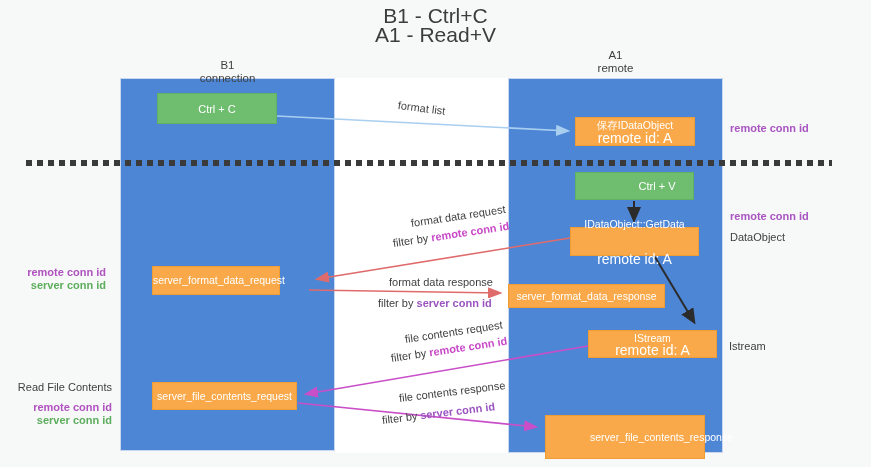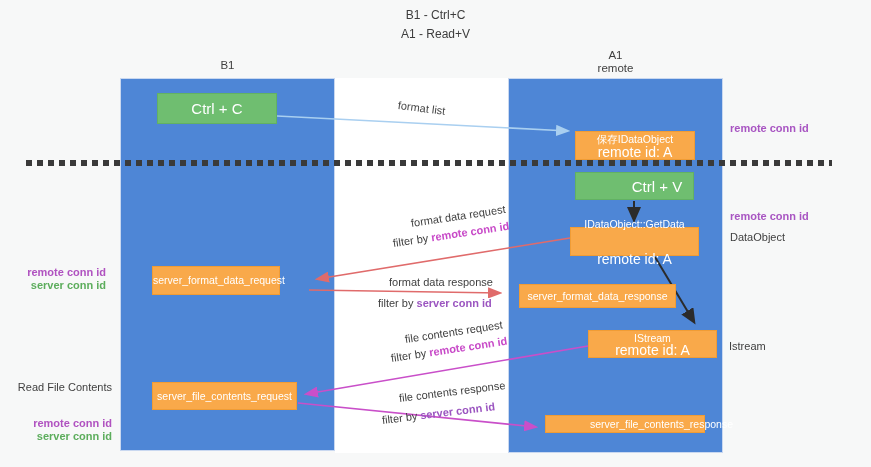--- a/index.html
+++ b/index.html
@@ -1,76 +1,77 @@
 <!DOCTYPE html>
 <html><head>
 <meta charset="utf-8">
 <style>
   html,body{margin:0;padding:0;}
   body{font-family:"Liberation Sans", sans-serif; background:#f7f7f7;}
   .canvas{position:relative;width:871px;height:467px;background:#f7f8f8;overflow:hidden;}
 
   .title{position:absolute;left:0;top:6px;width:871px;text-align:center;color:#3d3d3d;
-         font-size:12px;line-height:19px;z-index:5;}
+         font-size:21px;line-height:19px;z-index:5;}
 
   .lane-header{position:absolute;width:215px;text-align:center;color:#3f3f3f;
                font-size:11.5px;line-height:13px;z-index:5;}
   .lane-header.left{left:120px;top:49px;margin-top:10px;}
   .lane-header.right{left:508px;top:49px;}
 
   .white-band{position:absolute;left:335px;top:78px;width:173px;height:375px;background:#ffffff;z-index:0;}
   .lane{position:absolute;width:215px;background:#4E86D6;border:1px solid #c9d8f0;box-sizing:border-box;z-index:1;}
   .lane.left{left:120px;top:78px;height:373px;}
   .lane.right{left:508px;top:78px;height:375px;}
 
   .dashed-line{position:absolute;left:26px;top:160px;width:806px;height:6px;z-index:4;
     background:repeating-linear-gradient(90deg,#3a3a3a 0 6px,transparent 6px 11px);}
 
   .box{position:absolute;box-sizing:border-box;color:#ffffff;text-align:center;z-index:3;
        display:flex;flex-direction:column;justify-content:center;}
-  .box.green{background:#6FBE70;border:1px solid #62b163;font-size:15px;}
+  .box.green{background:#6FBE70;border:1px solid #62b163;font-size:11px;}
   .box.orange{background:#F9A94A;border:1px solid #f09c35;font-size:10.5px;line-height:12.5px;}
   .box .l2{font-size:14px;}
 
   .b-ctrlc{left:157px;top:93px;width:120px;height:31px;}
-  .b-saveobj{left:575px;top:131px;width:120px;height:29px;font-size:9.5px;}
+  .b-saveobj{left:575px;top:117px;width:120px;height:29px;font-size:9.5px;}
   .b-ctrlv{left:575px;top:172px;width:119px;height:28px;padding-left:45px;}
   .b-getdata{left:570px;top:227px;width:129px;height:29px;font-size:9.5px;gap:22px;}
   .b-fmtreq{left:152px;top:266px;width:128px;height:29px;}
-  .b-fmtresp{left:508px;top:284px;width:157px;height:24px;margin-left:11px;}
+  .b-fmtresp{left:508px;top:284px;width:157px;height:24px;}
   .b-istream{left:588px;top:330px;width:129px;height:28px;}
   .b-filereq{left:152px;top:382px;width:145px;height:28px;}
-  .b-fileresp{left:545px;top:415px;width:160px;height:18px;padding-left:44px;}
+  .b-fileresp{left:545px;top:415px;width:160px;height:44px;padding-left:44px;}
 
   .svglayer{position:absolute;left:0;top:0;width:871px;height:467px;z-index:2;pointer-events:none;}
 
   .albl{position:absolute;font-size:11px;color:#454545;white-space:nowrap;z-index:4;transform-origin:left center;}
   .hl-magenta{color:#C84AC8;font-weight:bold;}
   .hl-purple{color:#9B55C0;font-weight:bold;}
 
   .side{position:absolute;font-size:11px;white-space:nowrap;z-index:5;}
   .side.purple{color:#A855C2;font-weight:bold;}
   .side.dark{color:#3f3f3f;}
   .left-group{position:absolute;text-align:right;font-size:11px;line-height:13px;z-index:5;white-space:nowrap;}
   .lg-purple{color:#B052C0;font-weight:bold;}
   .lg-green{color:#5CAD5C;font-weight:bold;}
-  .lg-dark{color:#3f3f3f;margin-bottom:23px;}
+  .lg-dark{color:#3f3f3f;margin-bottom:7px;}
 </style>
 </head>
 <body>
 
 <div class="canvas">
 
   <div class="title">
     <div>B1 - Ctrl+C</div>
     <div>A1 - Read+V</div>
   </div>
 
   <div class="lane-header left">
     <div>B1</div>
+    <div>connection</div>
   </div>
   <div class="lane-header right">
     <div>A1</div>
     <div>remote</div>
   </div>
 
   <div class="white-band"></div>
   <div class="lane left"></div>
   <div class="lane right"></div>
 

